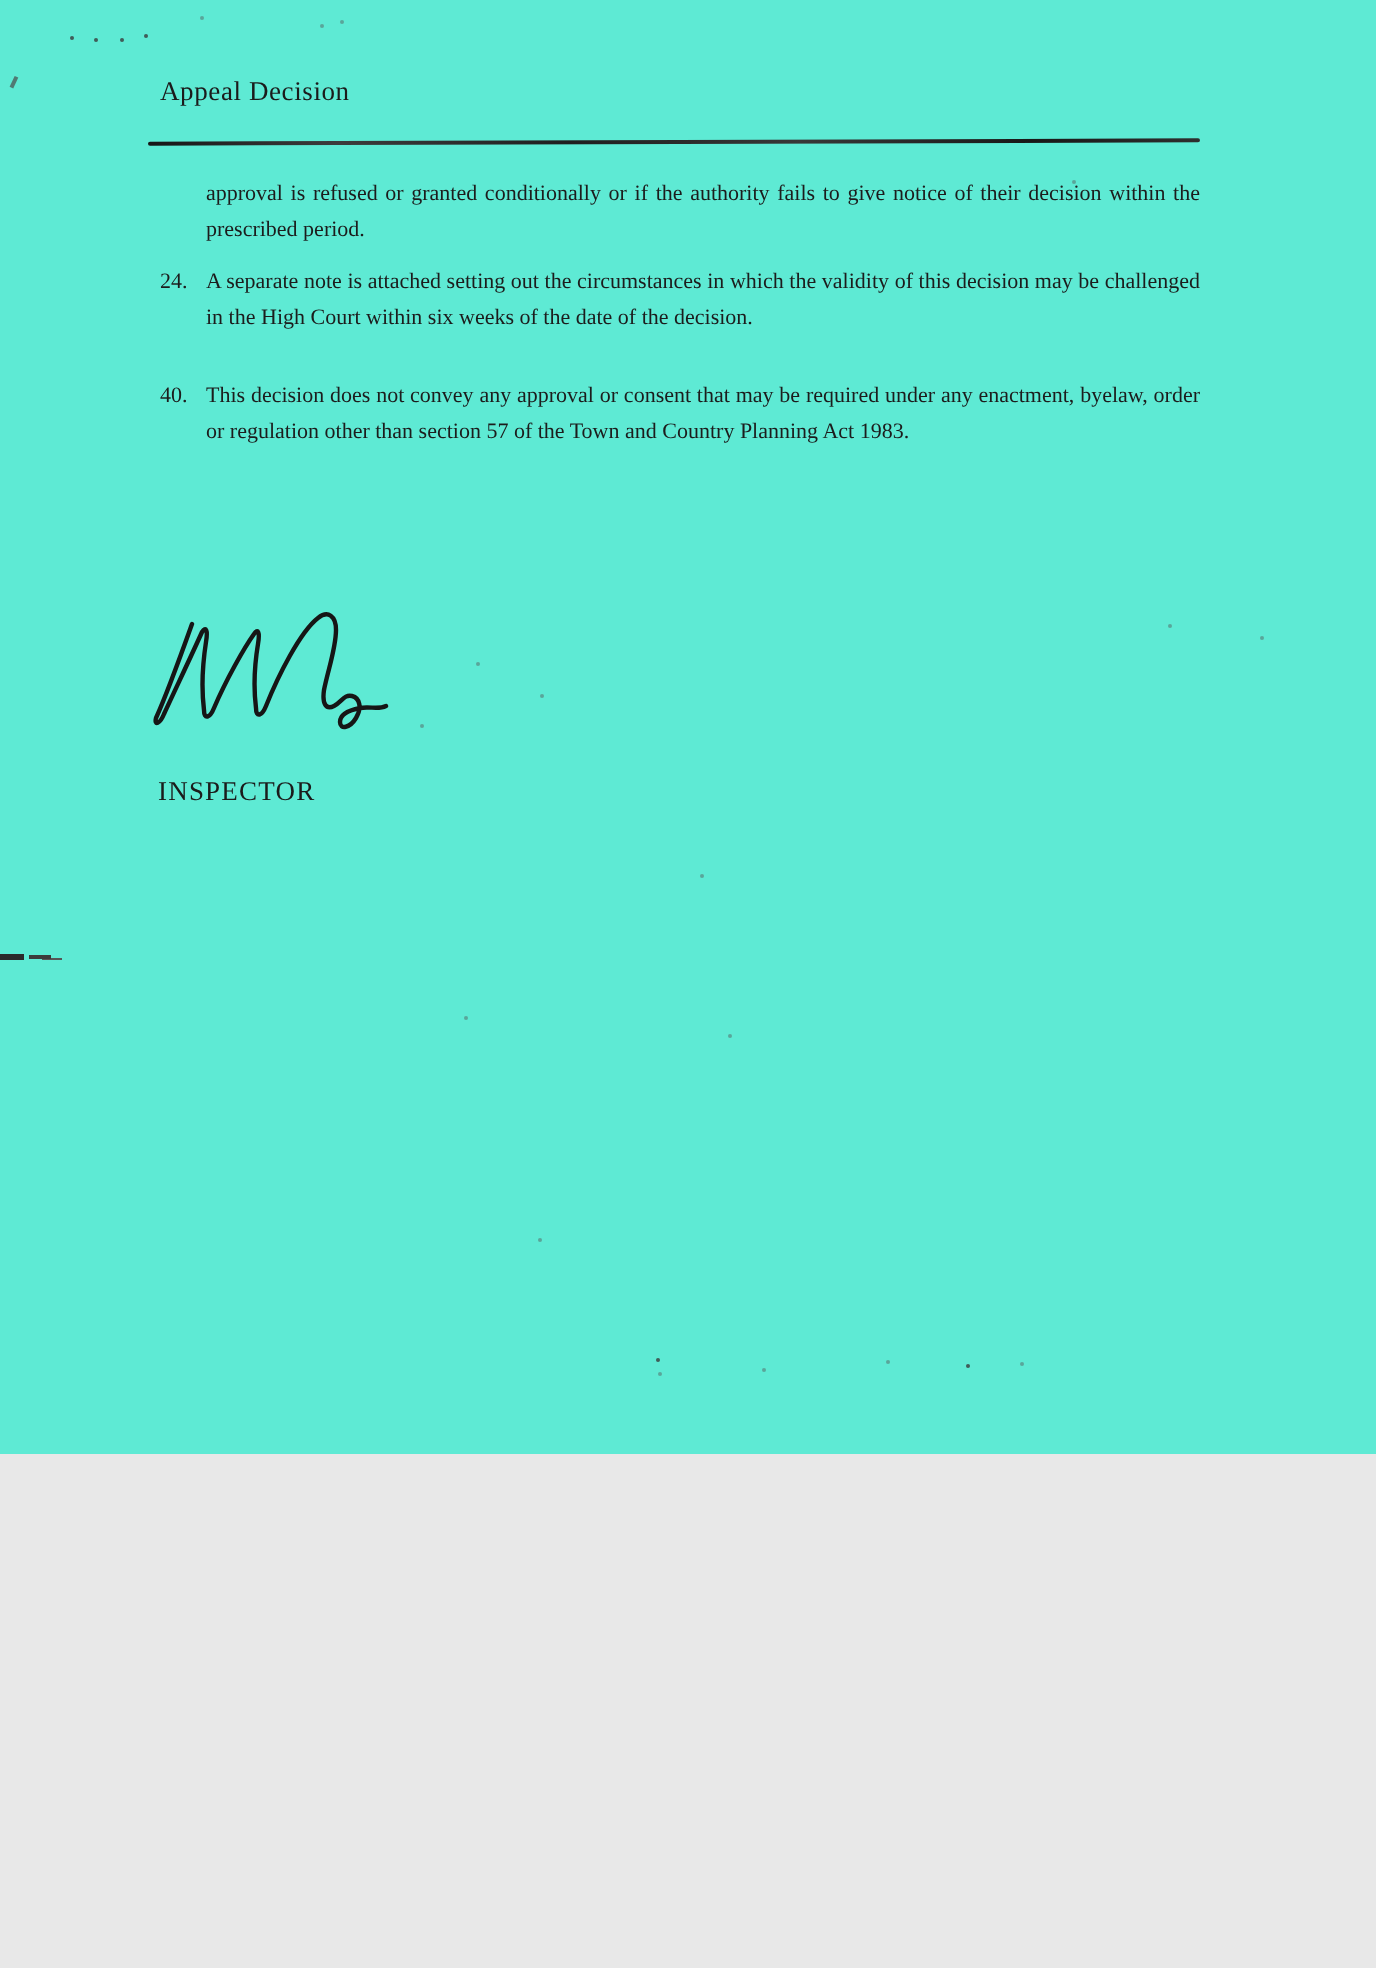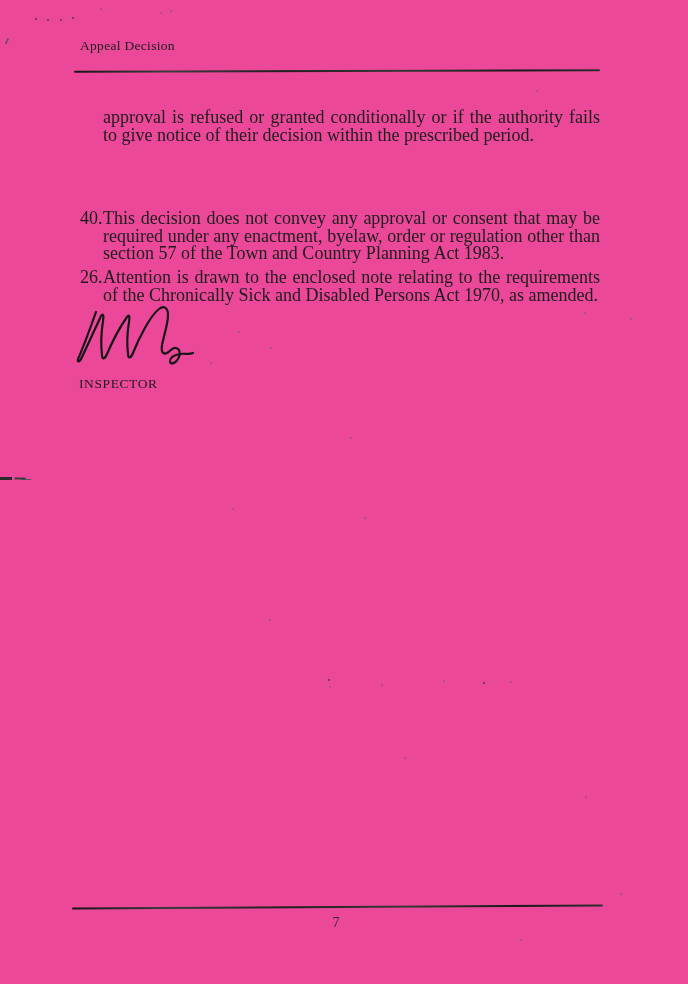--- a/index.html
+++ b/index.html
@@ -1,21 +1,21 @@
 <!DOCTYPE html>
 <html><head>
 <meta charset="utf-8">
 <style>
   html, body { margin: 0; padding: 0; background: #e8e8e8; }
   .page {
     position: relative;
     width: 688px;
-    height: 984px;
+    height: 727px;
     margin: 0 auto;
-    background: #ec4899;
+    background: #5eead4;
     overflow: hidden;
     font-family: "Liberation Serif", "DejaVu Serif", serif;
     color: #1c1c1c;
   }
 
   .title {
     position: absolute;
     left: 80px;
     top: 38px;
     font-size: 13.5px;
@@ -28,23 +28,22 @@
     height: 2.4px;
     background: linear-gradient(90deg, #161616, #3c3c3c 18%, #1f1f1f 40%, #383838 62%, #181818 84%, #2e2e2e);
     border-radius: 1px;
   }
   .rule-top    { left: 74px; top: 70px;  width: 526px; transform: rotate(-0.18deg); }
   .rule-bottom { left: 72px; top: 906px; width: 531px; transform: rotate(-0.35deg); }
 
   .para {
     position: absolute;
     display: flex;
-    font-size: 18px;
+    font-size: 11px;
     line-height: 17.5px;
-    margin-top: 20px;
   }
   .pnum {
     flex: 0 0 23px;
     width: 23px;
   }
   .ptext {
     width: 497px;
     text-align: justify;
     text-justify: inter-word;
   }
@@ -55,21 +54,21 @@
 
   .signature {
     position: absolute;
     left: 68px;
     top: 304px;
   }
 
   .inspector {
     position: absolute;
     left: 79px;
-    top: 376px;
+    top: 388px;
     font-size: 13.5px;
     letter-spacing: 0.6px;
     color: #1b1b1b;
   }
 
   .pagenum {
     position: absolute;
     left: 326px;
     top: 915px;
     width: 20px;
@@ -141,30 +140,30 @@
   <i class="speck faint" style="left:620px;top:893px"></i>
   <i class="edge-dash"></i>
 
   <div class="title">Appeal Decision</div>
   <div class="rule rule-top"></div>
 
   <div class="para p0">
     <div class="ptext">approval is refused or granted conditionally or if the authority fails to give notice of their decision within the prescribed period.</div>
   </div>
 
+  <div class="para p1">
+    <span class="pnum">24.</span>
+    <div class="ptext">A separate note is attached setting out the circumstances in which the validity of this decision may be challenged in the High Court within six weeks of the date of the decision.</div>
+  </div>
 
   <div class="para p2">
     <span class="pnum">40.</span>
     <div class="ptext">This decision does not convey any approval or consent that may be required under any enactment, byelaw, order or regulation other than section 57 of the Town and Country Planning Act 1983.</div>
   </div>
 
-  <div class="para p3">
-    <span class="pnum">26.</span>
-    <div class="ptext">Attention is drawn to the enclosed note relating to the requirements of the Chronically Sick and Disabled Persons Act 1970, as amended.</div>
-  </div>
 
   <svg class="signature" width="135" height="70" viewBox="0 0 135 70" fill="none">
     <path d="M28,8 C23,22 15,44 10,55 C9,59 12,58 14,53 C20,40 29,21 33,12
              C35,9 36,11 35,17 C33,30 33,43 34,51 C34,56 37,55 39,50
              C45,36 54,20 59,13 C61,10 62,12 61,18 C59,30 59,42 60,50
              C60,55 63,54 65,49 C71,34 82,12 91,5 C96,1 100,4 100,11
              C100,20 96,31 94,41 C93,48 95,51 99,49 C103,47 104,43 108,44
              C112,45 113,50 110,55 C107,60 102,61 102,57 C102,53 107,51 112,50
              C117,49 121,51 125,49" stroke="#161616" stroke-width="2.2" stroke-linecap="round" stroke-linejoin="round"></path>
   </svg>

